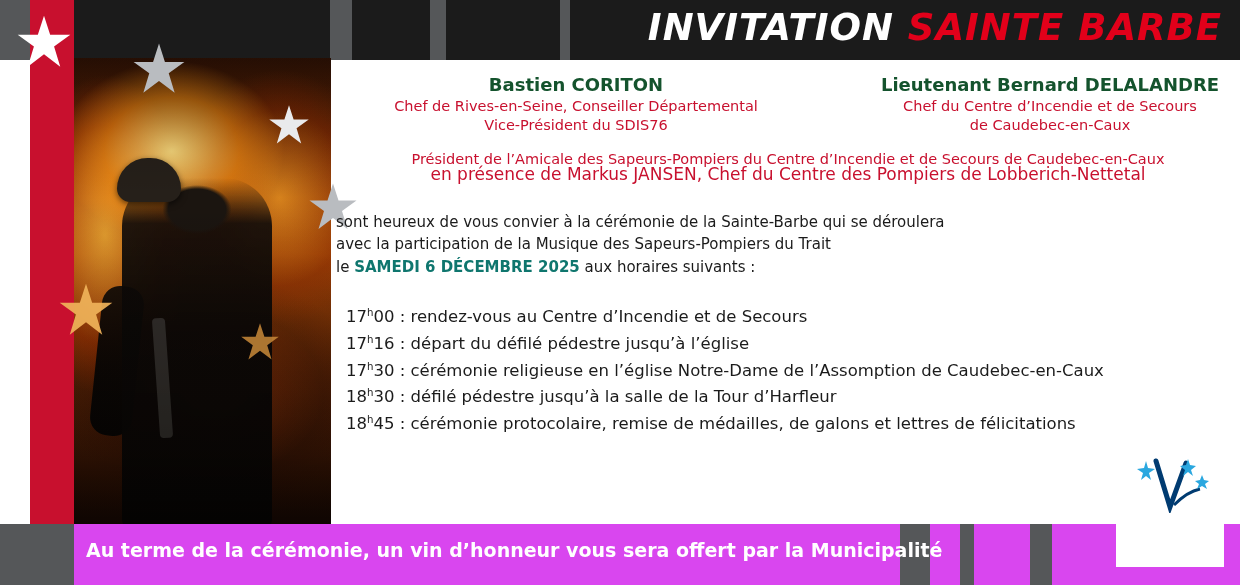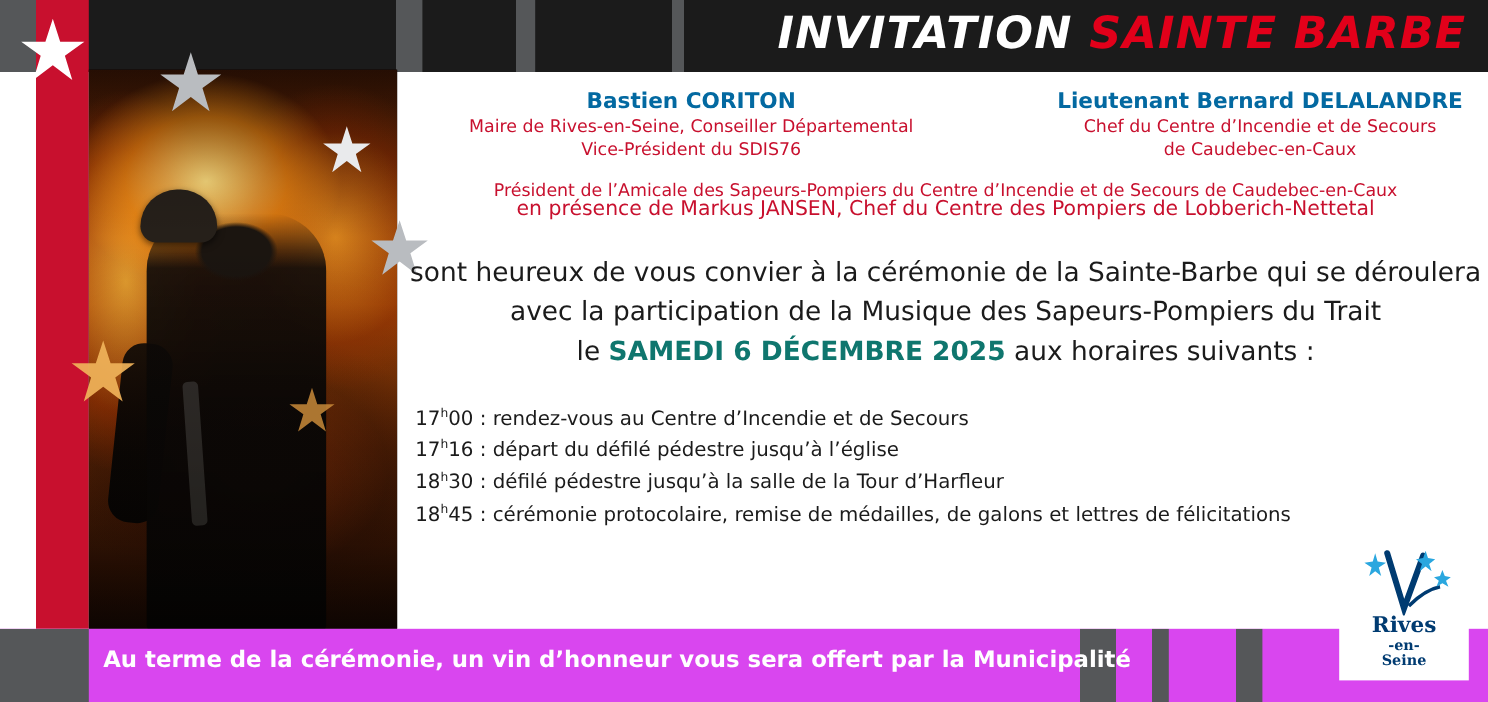--- a/index.html
+++ b/index.html
@@ -148,21 +148,21 @@
     height: 78px;
   }
   .name-block {
     position: absolute;
     text-align: center;
   }
   .name-left { left: 30px; top: 16px; width: 420px; }
   .name-right { right: 0px; top: 16px; width: 380px; }
   .name-center { left: 0; right: 0; top: 92px; text-align: center; }
   .person-name {
-    color: #0369a1;
+    color: #14532d;
     font-size: 18px;
     font-weight: bold;
     font-family: "DejaVu Sans", sans-serif;
     line-height: 1.25;
   }
   .person-role {
     color: #c8102e;
     font-size: 14.5px;
     font-family: "DejaVu Sans", sans-serif;
     line-height: 1.35;
@@ -170,23 +170,22 @@
   .presence {
     margin-top: 26px;
     text-align: center;
     color: #c8102e;
     font-size: 17px;
     font-family: "DejaVu Sans", sans-serif;
     line-height: 1.45;
   }
   .intro {
     margin-top: 24px;
-    text-align: center;
     color: #1b1b1b;
-    font-size: 22px;
+    font-size: 15px;
     font-family: "DejaVu Sans", sans-serif;
     line-height: 1.5;
   }
   .intro .highlight {
     color: #0f766e;
     font-weight: bold;
   }
   .schedule {
     margin-top: 26px;
     padding-left: 10px;
@@ -308,21 +307,21 @@
     <svg width="40" height="40" viewBox="0 0 100 100">
         <polygon points="50,3 61,37 97,37 68,58 79,94 50,72 21,94 32,58 3,37 39,37" fill="#c98a3a" opacity="0.85"></polygon>
       </svg>
   </span>
 
   <div class="content">
 
     <div class="names-row">
       <div class="name-block name-left">
         <div class="person-name">Bastien CORITON</div>
-        <div class="person-role">Maire de Rives-en-Seine, Conseiller Départemental</div>
+        <div class="person-role">Chef de Rives-en-Seine, Conseiller Départemental</div>
         <div class="person-role">Vice-Président du SDIS76</div>
       </div>
       <div class="name-block name-right">
         <div class="person-name">Lieutenant Bernard DELALANDRE</div>
         <div class="person-role">Chef du Centre d’Incendie et de Secours</div>
         <div class="person-role">de Caudebec-en-Caux</div>
       </div>
       <div class="name-block name-center">
         <div class="person-role">Président de l’Amicale des Sapeurs-Pompiers du Centre d’Incendie et de Secours de Caudebec-en-Caux</div>
       </div>
@@ -336,20 +335,21 @@
       <div>sont heureux de vous convier à la cérémonie de la Sainte-Barbe qui se déroulera</div>
       <div>avec la participation de la Musique des Sapeurs-Pompiers du Trait</div>
       <div>
         <span>le </span><span class="highlight">SAMEDI 6 DÉCEMBRE 2025</span><span> aux horaires suivants :</span>
       </div>
     </div>
 
     <div class="schedule" id="schedule-list">
         <div class="schedule-item"><span>17</span><sup>h</sup><span>00</span><span> : rendez-vous au Centre d’Incendie et de Secours</span></div>
         <div class="schedule-item"><span>17</span><sup>h</sup><span>16</span><span> : départ du défilé pédestre jusqu’à l’église</span></div>
+        <div class="schedule-item"><span>17</span><sup>h</sup><span>30</span><span> : cérémonie religieuse en l’église Notre-Dame de l’Assomption de Caudebec-en-Caux</span></div>
         <div class="schedule-item"><span>18</span><sup>h</sup><span>30</span><span> : défilé pédestre jusqu’à la salle de la Tour d’Harfleur</span></div>
         <div class="schedule-item"><span>18</span><sup>h</sup><span>45</span><span> : cérémonie protocolaire, remise de médailles, de galons et lettres de félicitations</span></div>
       </div>
 
   </div>
 
   <div class="bottom-banner">
     <div class="grey-block" style="left:0;top:0;width:74px;height:61px;"></div>
     <div class="grey-block" style="left:900px;top:0;width:30px;height:61px;"></div>
     <div class="grey-block" style="left:960px;top:0;width:14px;height:61px;"></div>
@@ -360,20 +360,15 @@
   <div class="logo">
     <div class="logo-mark">
       <svg width="108" height="58" viewBox="0 0 108 58">
         <path d="M40 6 L54 52 L70 8" stroke="#003b71" stroke-width="5" fill="none" stroke-linecap="round"></path>
         <path d="M58 50 C66 42 74 36 84 34" stroke="#003b71" stroke-width="3" fill="none"></path>
         <polygon points="30,6 32,13 39,14 33,18 35,25 30,21 25,25 27,18 21,14 28,13" fill="#2aa7df"></polygon>
         <polygon points="72,4 74,10 80,11 75,15 77,21 72,17 67,21 69,15 64,11 70,10" fill="#2aa7df"></polygon>
         <polygon points="86,20 88,25 93,26 89,29 91,34 86,31 81,34 83,29 79,26 84,25" fill="#2aa7df"></polygon>
       </svg>
     </div>
-    <div class="logo-text">
-      <span class="l1">Rives</span>
-      <span class="l2">-en-</span>
-      <span class="l3">Seine</span>
-    </div>
   </div>
 
 </div>
 
 </body></html>

